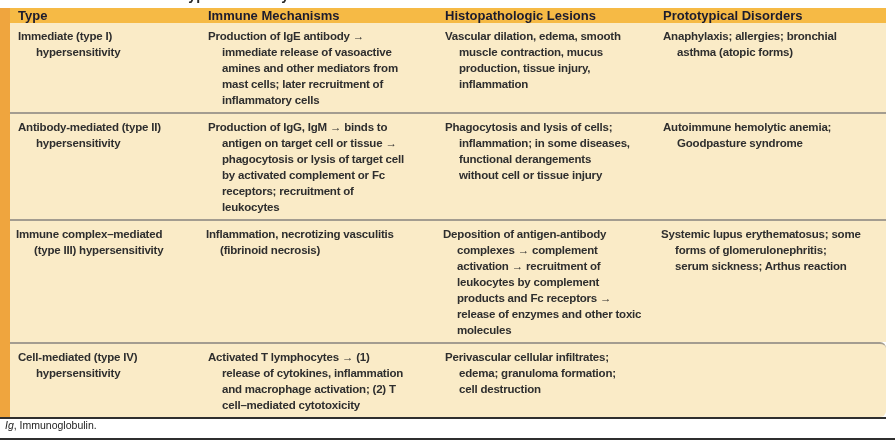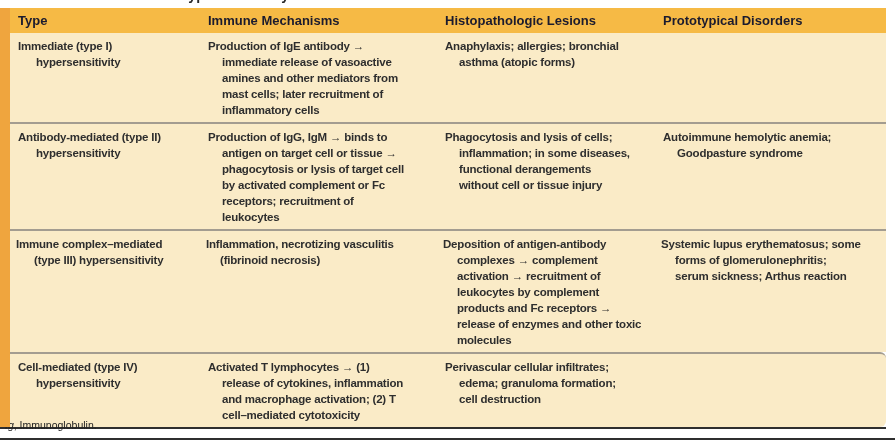--- a/index.html
+++ b/index.html
@@ -37,21 +37,21 @@
     position: absolute; left: 0; top: 0; bottom: 0; width: 10px;
     background: var(--strip); z-index: 2;
   }
   .grid-row {
     display: grid;
     grid-template-columns: 190px 237px 218px auto;
     padding-left: 18px;
   }
   .header-row {
     background: var(--header-bg);
-    height: 25px; align-items: center;
+    height: 15px; align-items: center;
   }
   .header-cell {
     font-size: 13px; font-weight: bold; color: #1b1b2e;
     letter-spacing: 0; white-space: nowrap;
   }
   .body-row { background: var(--body-bg); font-weight: bold; }
   .body-row + .body-row { border-top: 2px solid var(--separator); }
   .cell {
     font-size: 11.5px; line-height: 16px; color: #2e2e2e;
     letter-spacing: -0.2px;
@@ -94,20 +94,24 @@
     </div>
 
     <div class="grid-row body-row row-1">
       <div class="cell cell-type">Immediate (type I)
 hypersensitivity</div>
       <div class="cell">Production of IgE antibody →
 immediate release of vasoactive
 amines and other mediators from
 mast cells; later recruitment of
 inflammatory cells</div>
+      <div class="cell">Vascular dilation, edema, smooth
+muscle contraction, mucus
+production, tissue injury,
+inflammation</div>
       <div class="cell">Anaphylaxis; allergies; bronchial
 asthma (atopic forms)</div>
     </div>
 
     <div class="grid-row body-row row-2">
       <div class="cell cell-type">Antibody-mediated (type II)
 hypersensitivity</div>
       <div class="cell">Production of IgG, IgM → binds to
 antigen on target cell or tissue →
 phagocytosis or lysis of target cell

